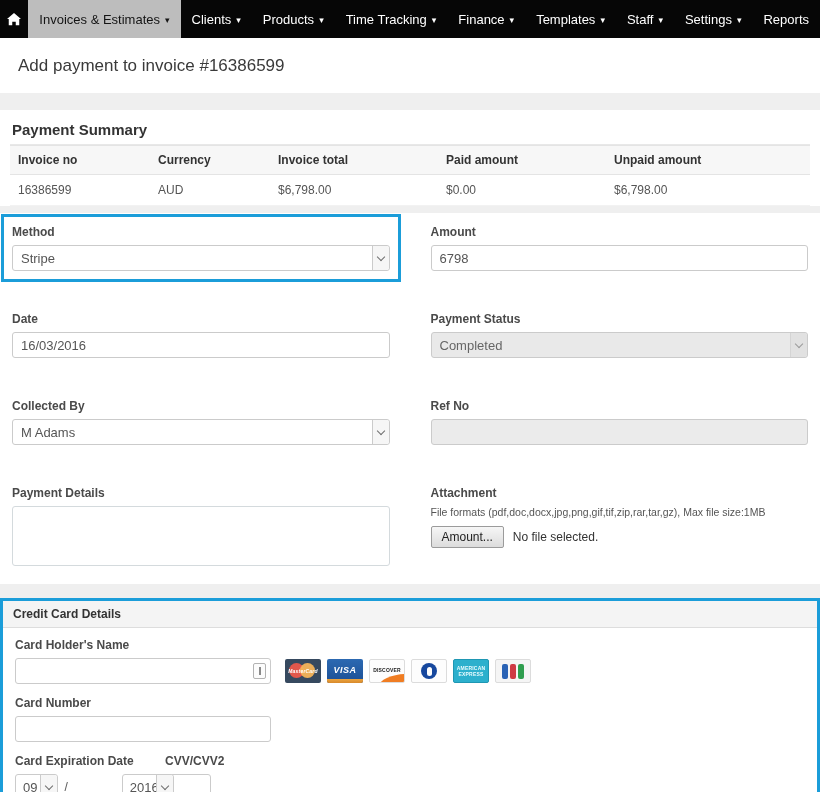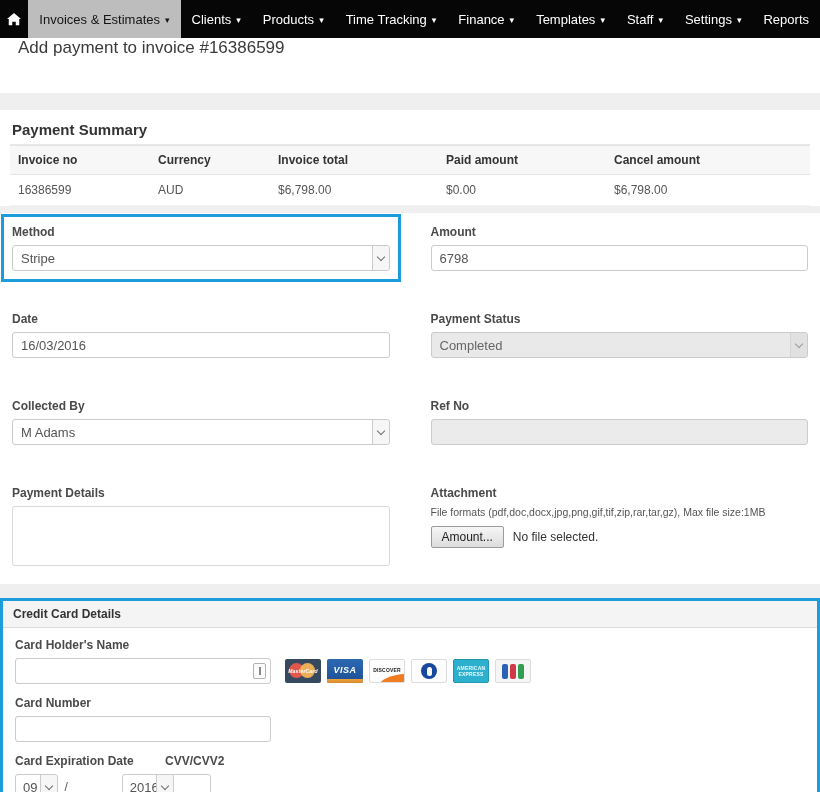--- a/index.html
+++ b/index.html
@@ -12,21 +12,21 @@
   }
 
   
   .navbar { height:38px; background:#060606; display:flex; align-items:stretch; }
   .nav-home { width:34px; display:flex; align-items:center; justify-content:center; cursor:pointer; }
   .nav-item { display:flex; align-items:center; gap:5px; padding:0 11px; color:#fff; font-size:13px; cursor:pointer; white-space:nowrap; }
   .nav-item.active { background:#bdbdbd; color:#141414; }
   .nav-caret { font-size:9px; line-height:1; margin-top:2px; }
 
   
-  .title-bar { background:#fff; height:55px; display:flex; padding:0 18px; }
+  .title-bar { background:#fff; height:55px; display:flex; align-items:center; padding:0 18px; }
   .page-title { font-size:17px; color:#3a3a3a; font-weight:400; margin:0; }
 
   .gap17 { height:17px; }
   .gap7  { height:7px;  }
 
   .panel { background:#fff; }
 
   
   .summary { padding:8px 10px 0 10px; }
   .summary h2 { font-size:15px; font-weight:600; color:#333; margin:0; padding:3px 0 6px 2px; border-bottom:1px solid #e8e8e8; }
@@ -171,21 +171,21 @@
 
 <div class="panel summary">
   <h2>Payment Summary</h2>
   <table class="sum">
     <thead>
       <tr>
         <th class="c1">Invoice no</th>
         <th class="c2">Currency</th>
         <th class="c3">Invoice total</th>
         <th class="c4">Paid amount</th>
-        <th class="c5">Cancel amount</th>
+        <th class="c5">Unpaid amount</th>
       </tr>
     </thead>
     <tbody>
       <tr>
         <td>16386599</td>
         <td>AUD</td>
         <td>$6,798.00</td>
         <td>$0.00</td>
         <td>$6,798.00</td>
       </tr>

